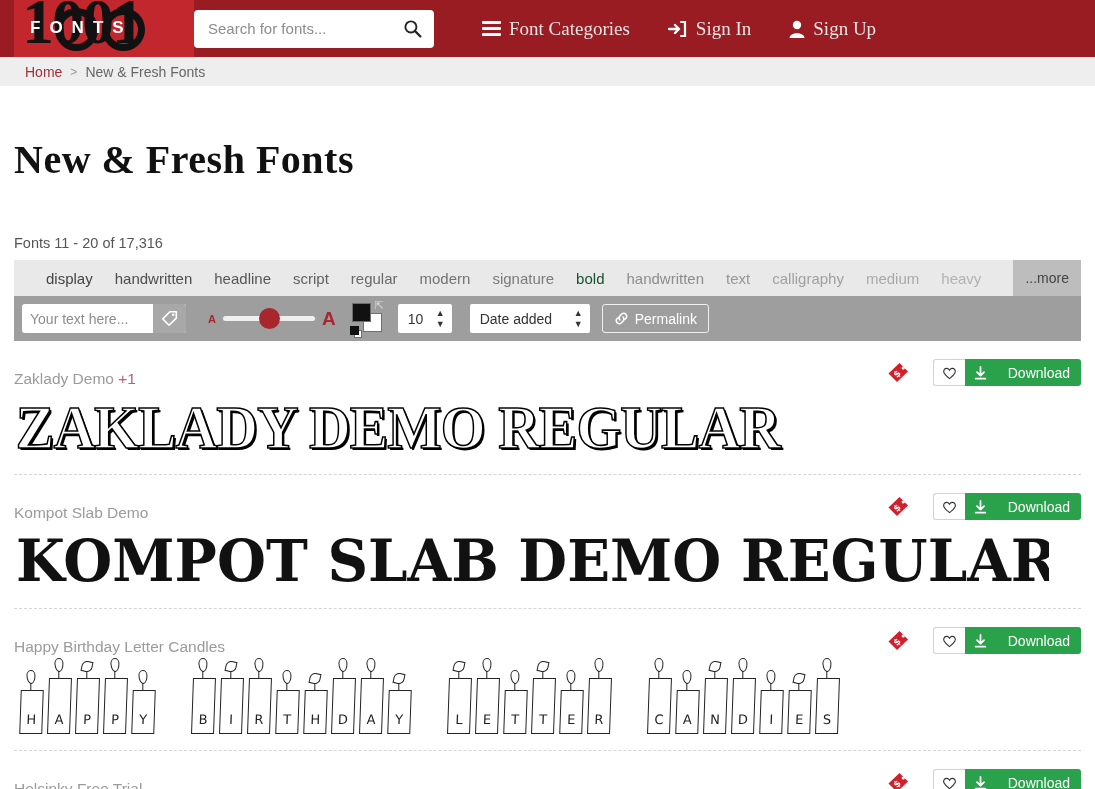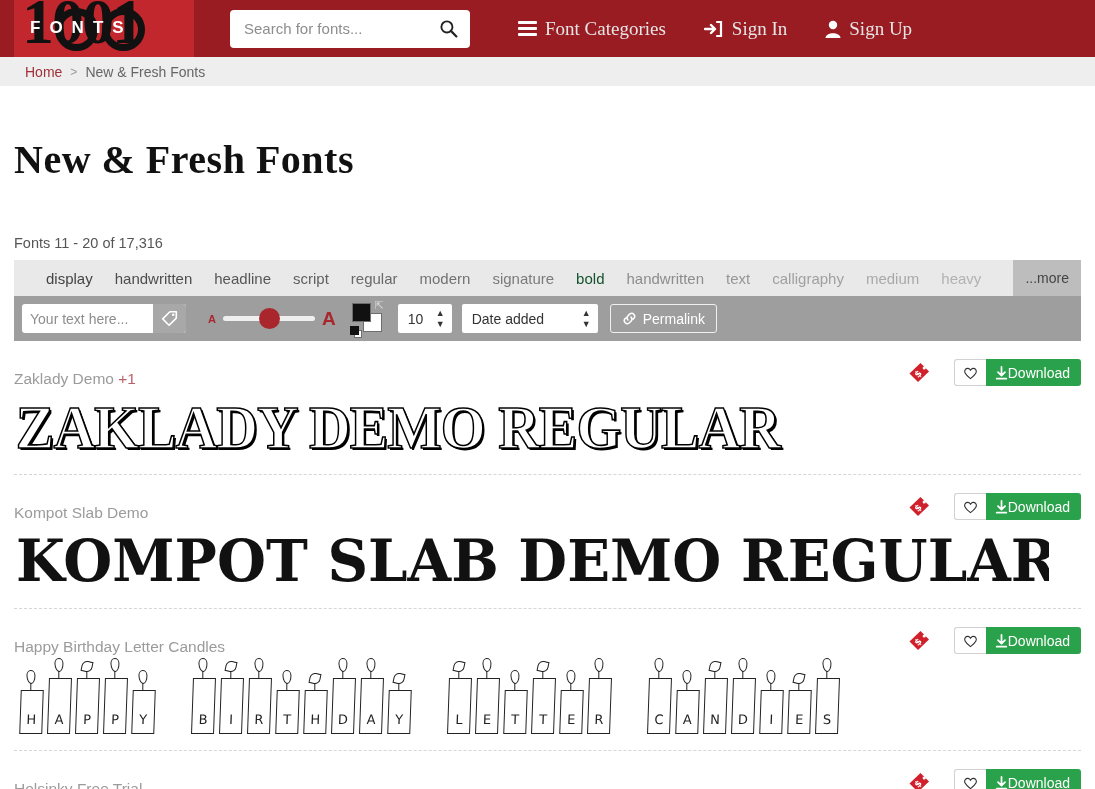--- a/index.html
+++ b/index.html
@@ -56,21 +56,20 @@
     border:7px solid #111;
     border-radius:50%;
     background:transparent;
     z-index:2;
   }
   .logo-ring.r1 { left:41px; }
   .logo-ring.r2 { left:88px; }
 
   .searchbox {
     position:relative;
-    margin-left:36px;
     width:240px; height:38px;
     background:#fff;
     border-radius:4px;
     display:flex; align-items:center;
     flex:0 0 auto;
   }
   .searchbox input {
     border:none; outline:none; background:transparent;
     font-family:"Liberation Sans", sans-serif;
     font-size:15px; color:#555;
@@ -239,21 +238,21 @@
     background:#fff;
     height:29px;
     display:flex; align-items:center;
     padding:0 24px 0 10px;
     font-size:14px;
     color:#333;
     cursor:pointer;
     border-radius:2px;
   }
   .sel.count { margin-left:16px; width:54px; }
-  .sel.sortby { margin-left:10px; width:136px; }
+  .sel.sortby { margin-left:18px; width:120px; }
   .sel .caret {
     position:absolute; right:7px; top:50%;
     transform:translateY(-50%);
     font-size:9px; color:#333; line-height:1.0;
     display:flex; flex-direction:column; gap:2px;
   }
   .permalink {
     margin-left:12px;
     height:29px;
     border:1px solid #f0f0f0;
@@ -296,21 +295,21 @@
     background:#fff;
     border:1px solid #d2d2d2;
     border-right:none;
     border-radius:3px 0 0 3px;
     display:flex; align-items:center; justify-content:center;
     cursor:pointer;
   }
   .dl-btn {
     background:#2aa14b;
     color:#fff;
-    display:flex; align-items:center; gap:0;
+    display:flex; align-items:center; gap:21px;
     padding:0 11px 0 9px;
     font-size:14px;
     border-radius:0 3px 3px 0;
     cursor:pointer;
     white-space:nowrap;
   }
 
   .sample {
     white-space:nowrap;
     overflow:hidden;

